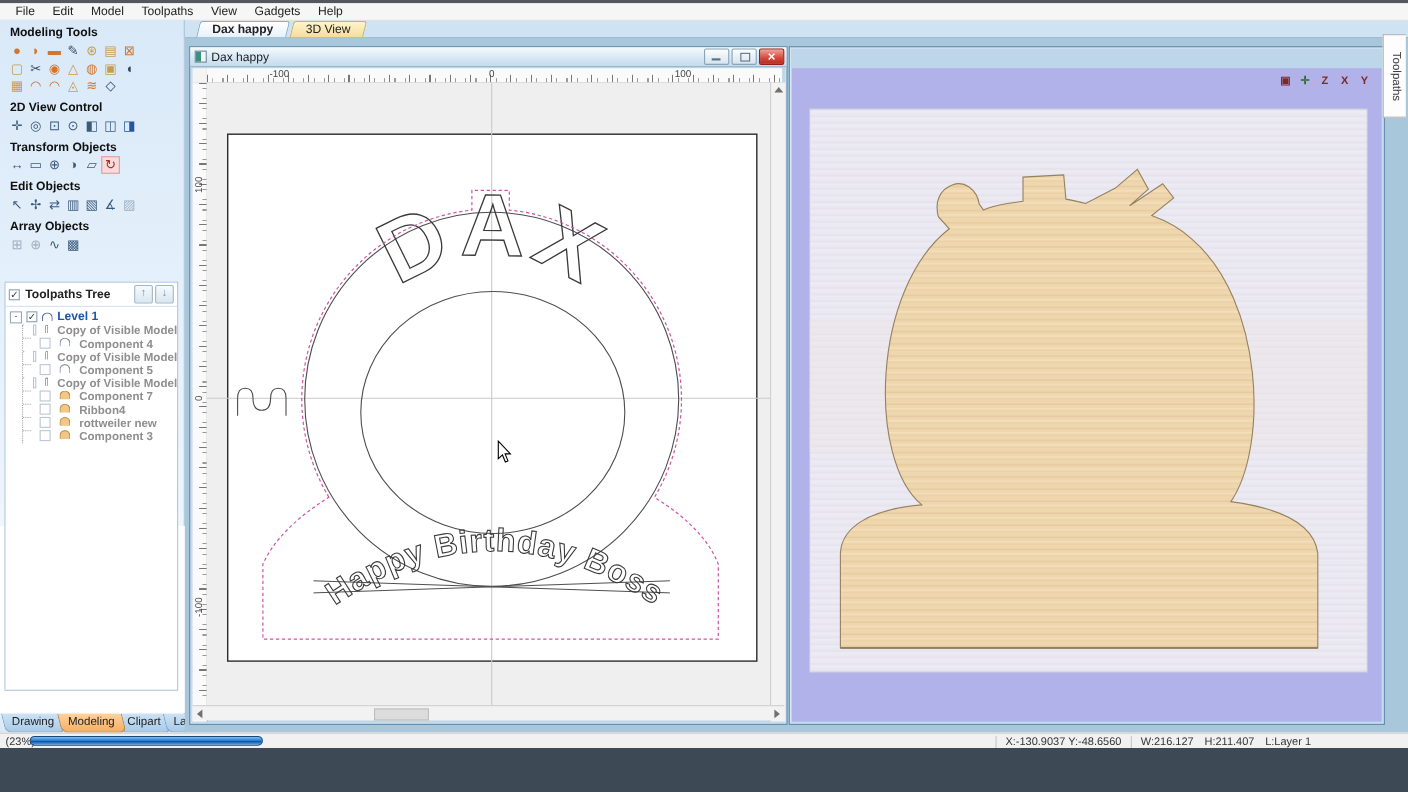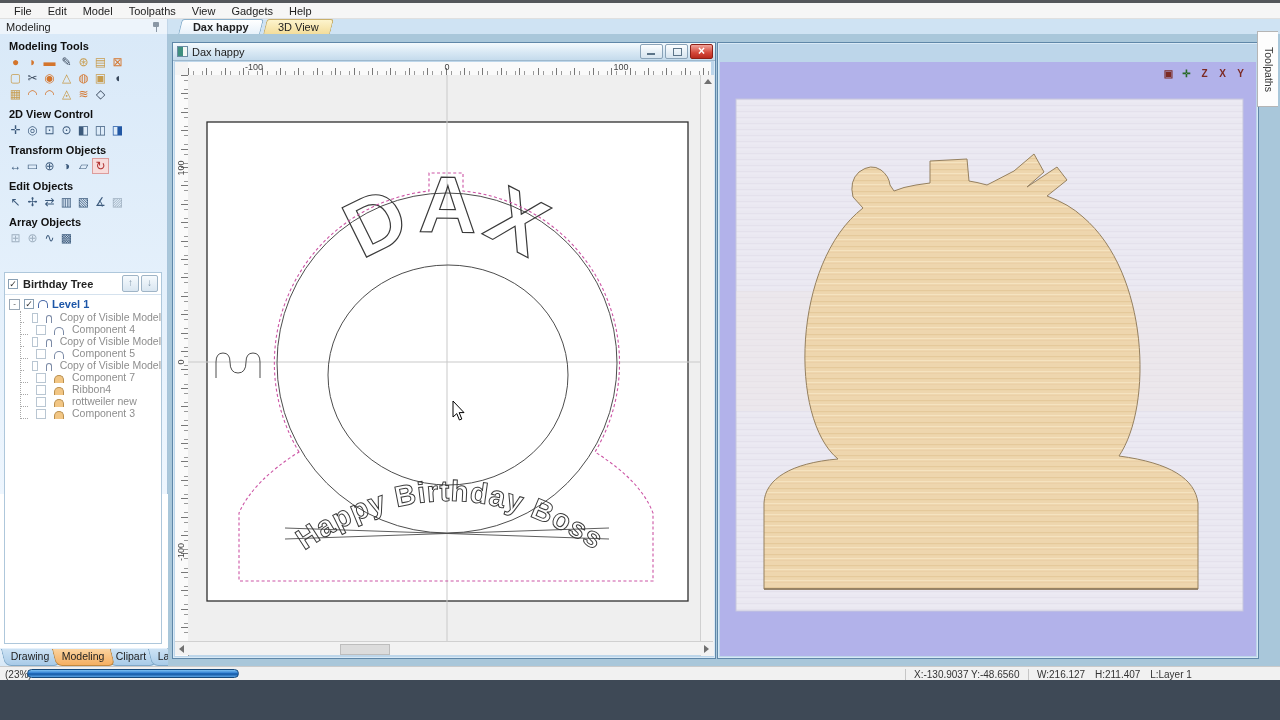--- a/index.html
+++ b/index.html
@@ -17,42 +17,42 @@
   .pin::before{content:"";position:absolute;left:1px;top:1px;width:6px;height:5px;background:#8a97a5;border-radius:1px;}
   .pin::after{content:"";position:absolute;left:3.5px;top:6px;width:1px;height:5px;background:#8a97a5;}
 
   #doctabs{left:168px;top:19px;width:1112px;height:15px;background:#cfe3f3;border-bottom:3px solid #5d94c0;box-sizing:content-box;display:flex;align-items:flex-end;padding-left:12px;}
   .doctab{height:14px;line-height:14px;padding:0 12px;margin-right:3px;border:1px solid #8ab0cc;border-bottom:none;border-radius:3px 3px 0 0;background:linear-gradient(#eef6fd,#cfe2f2);transform:skewX(-14deg);}
   .doctab>span{display:inline-block;transform:skewX(14deg);}
   .doctab.active{background:linear-gradient(#ffffff,#e7f1fa);font-weight:bold;}
   .doctab.cream{background:linear-gradient(#fdf4cd,#f3dd9b);border-color:#c9b06b;}
 
   
-  #panel{left:0;top:34px;width:168px;height:460px;background:linear-gradient(#d9e9f8,#eef6fe);border-right:1px solid #a8c4da;box-sizing:border-box;}
+  #panel{left:0;top:18px;width:168px;height:460px;background:linear-gradient(#d9e9f8,#eef6fe);border-right:1px solid #a8c4da;box-sizing:border-box;}
   .sect-label{font-weight:bold;font-size:11px;margin:6px 0 2px 9px;color:#101010;}
   .icongrid{margin:0 0 1px 7px;width:126px;display:flex;flex-wrap:wrap;}
   .ticon{width:17px;height:16px;line-height:16px;text-align:center;font-size:12px;cursor:default;}
   .or{color:#d4752c;} .tan{color:#c79c4e;} .dk{color:#37465a;} .sl{color:#3c5a7c;}
   .gy{color:#9fb0c0;} .bl{color:#2157a4;}
   .rd{color:#b03030;background:#f7dcdc;border:1px solid #dc9c9c;box-sizing:border-box;line-height:14px;}
 
   #treebox{position:absolute;left:4px;top:238px;width:158px;height:372px;background:#ffffff;border:1px solid #aec7db;box-sizing:border-box;}
   #treehead{height:21px;border-bottom:1px solid #d5e2ee;display:flex;align-items:center;padding:0 3px;}
   #treehead .cb{margin-right:5px;}
   #treehead b{flex:1;font-size:11px;}
   .treebtn{width:15px;height:15px;margin-left:2px;border:1px solid #9fb4c6;border-radius:2px;background:linear-gradient(#f6fafd,#d9e6f1);color:#7e94a8;font-size:10px;line-height:13px;text-align:center;}
   .cb{width:10px;height:10px;border:1px solid #8aa0b4;background:#fff;display:inline-block;box-sizing:border-box;font-size:9px;line-height:8px;text-align:center;color:#333;}
   .cb.dis{border-color:#b9c6d2;}
   .arch{width:10px;height:8px;border:1px solid #7b8aa6;border-bottom:none;border-radius:5px 5px 0 0;display:inline-block;background:#fff;box-sizing:border-box;}
   .arch.fill{background:#f2c684;border-color:#b98f4e;}
   #treeroot{display:flex;align-items:center;gap:4px;padding:3px 0 1px 4px;}
   #treeroot .rootlabel{color:#1c56a8;font-weight:bold;text-align:center;}
   .expbox{width:9px;height:9px;border:1px solid #9aa8b6;background:#fff;font-size:8px;line-height:7px;text-align:center;color:#444;}
   #treelist{margin-left:15px;border-left:1px dotted #a8a8a8;padding-left:0;}
-  .trow{display:flex;align-items:flex-end;gap:8px;height:12px;color:#8e8e8e;}
+  .trow{display:flex;align-items:flex-start;gap:8px;height:12px;color:#8e8e8e;font-weight:bold;}
   .trow::before{content:"";width:7px;border-top:1px dotted #a8a8a8;}
   .tlabel{white-space:nowrap;font-size:10.5px;}
 
   
   #filetabs{left:0;top:648px;width:168px;height:18px;background:linear-gradient(#e6f1fb,#d7e8f6);border-right:1px solid #a8c4da;display:flex;align-items:flex-end;padding-left:3px;box-sizing:border-box;}
   .ftab{height:16px;line-height:15px;padding:0 7px;margin-right:-4px;border:1px solid #7fa8c8;border-top:none;border-radius:0 0 6px 6px;background:linear-gradient(#cce2f4,#a9cbe8);transform:skewX(14deg);font-size:10.5px;}
   .ftab>span{display:inline-block;transform:skewX(-14deg);}
   .ftab.active{background:linear-gradient(#fbd39f,#f5af62);border-color:#c08840;z-index:2;}
 
   
@@ -223,21 +223,21 @@
 
   <span class="ticon gy">⊞</span>
       <span class="ticon gy">⊕</span>
       <span class="ticon sl">∿</span>
       <span class="ticon sl">▩</span>
     </div>
 
   <div id="treebox">
     <div id="treehead">
       <span class="cb">✓</span>
-      <b>Birthday Tree</b>
+      <b>Toolpaths Tree</b>
       <span class="treebtn">↑</span>
       <span class="treebtn">↓</span>
     </div>
     <div id="treeroot">
       <span class="expbox">-</span>
       <span class="cb">✓</span>
       <span class="arch" style="border-color:#4a6aa8;"></span>
       <span class="rootlabel">Level 1</span>
     </div>
     <div id="treelist">

